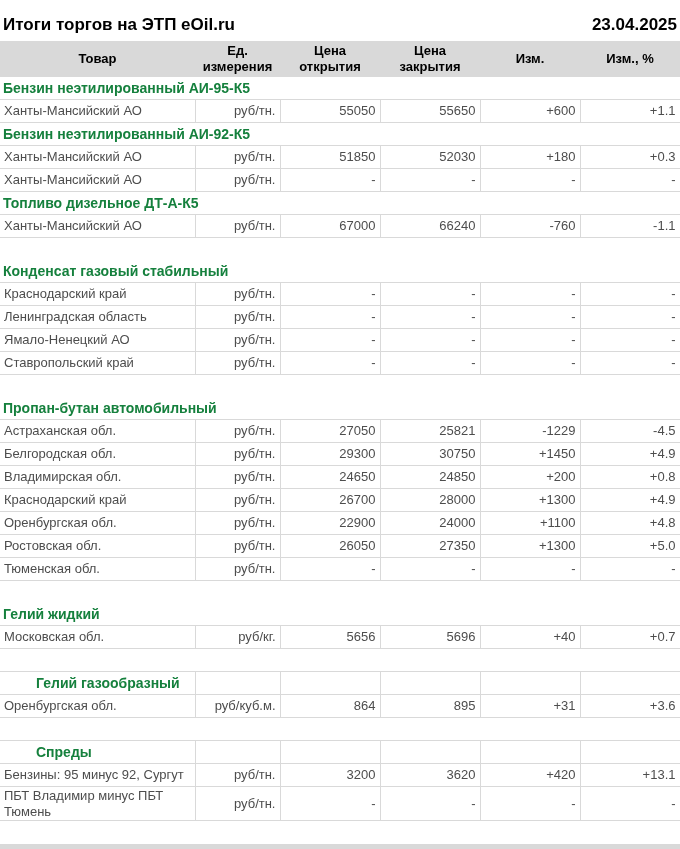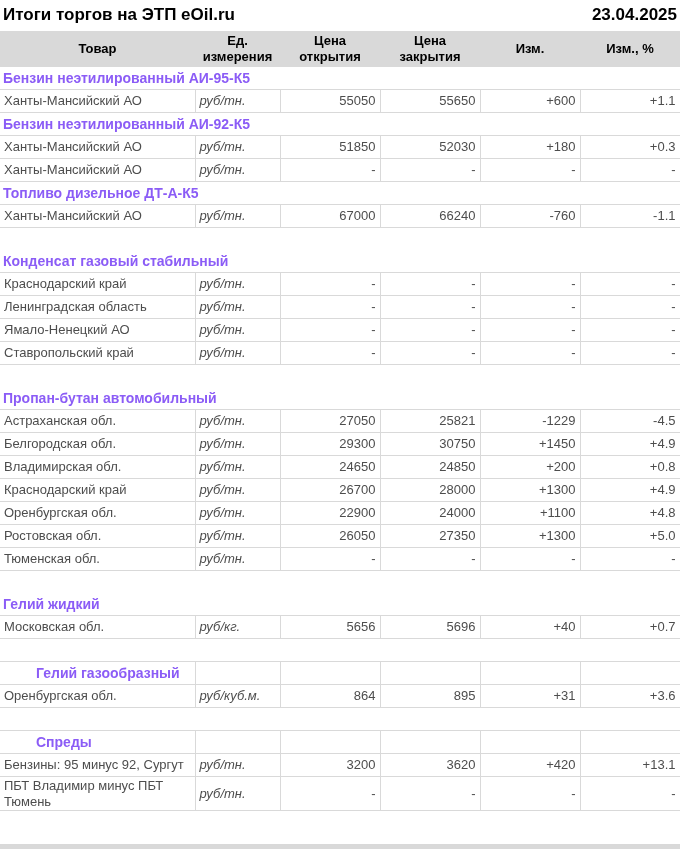--- a/index.html
+++ b/index.html
@@ -3,21 +3,21 @@
 <meta charset="utf-8">
 <style>
   html,body{margin:0;padding:0;background:#ffffff;}
   body{
     width:680px;height:849px;overflow:hidden;position:relative;
     font-family:"Liberation Sans","DejaVu Sans",sans-serif;
     -webkit-font-smoothing:antialiased;
   }
   .title-bar{
     display:flex;justify-content:space-between;align-items:baseline;
-    padding:5px 3px 4px 3px;height:22px;
+    padding:15px 3px 4px 3px;height:22px;
   }
   .report-title,.report-date{font-size:17px;font-weight:bold;color:#000;}
   table{border-collapse:collapse;table-layout:fixed;width:680px;font-size:13px;}
   col.c-product{width:195px;}
   col.c-unit{width:85px;}
   col.c-open{width:100px;}
   col.c-close{width:100px;}
   col.c-chg{width:100px;}
   col.c-pct{width:100px;}
   thead th{
@@ -26,24 +26,24 @@
     padding:1px 4px;font-weight:700;
   }
   td{vertical-align:middle;line-height:1.2;}
   tr.data td{
     height:20px;padding:1px 4px;color:#4d4d4d;
     border-bottom:1px solid #d9d9d9;
   }
   tr.data td.v, tr.section.bordered td.v{border-left:1px solid #d9d9d9;}
   tr.data td:last-child, tr.section.bordered td:last-child{border-right:1px solid #d9d9d9;text-align:right;}
   td.product{text-align:left;}
-  td.unit{text-align:left;color:#595959;font-style:italic;}
+  td.unit{text-align:right;color:#595959;}
   td.num{text-align:right;}
   tr.section td{
-    font-weight:bold;color:#8b5cf6;font-size:14px;height:20px;
+    font-weight:bold;color:#15803d;font-size:14px;height:20px;
     padding:1px 3px;border-bottom:1px solid #d9d9d9;text-align:left;
   }
   tr.section.bordered td{border-top:1px solid #d9d9d9;padding-left:36px;}
   tr.sep td{height:20px;border:none;background:#fff;}
   .pos{color:#008000;}
   .neg{color:#c00000;}
   .dash{color:#595959;}
   .footer-bar{
     position:absolute;left:0;bottom:0;width:680px;height:5px;background:#d9d9d9;
   }

